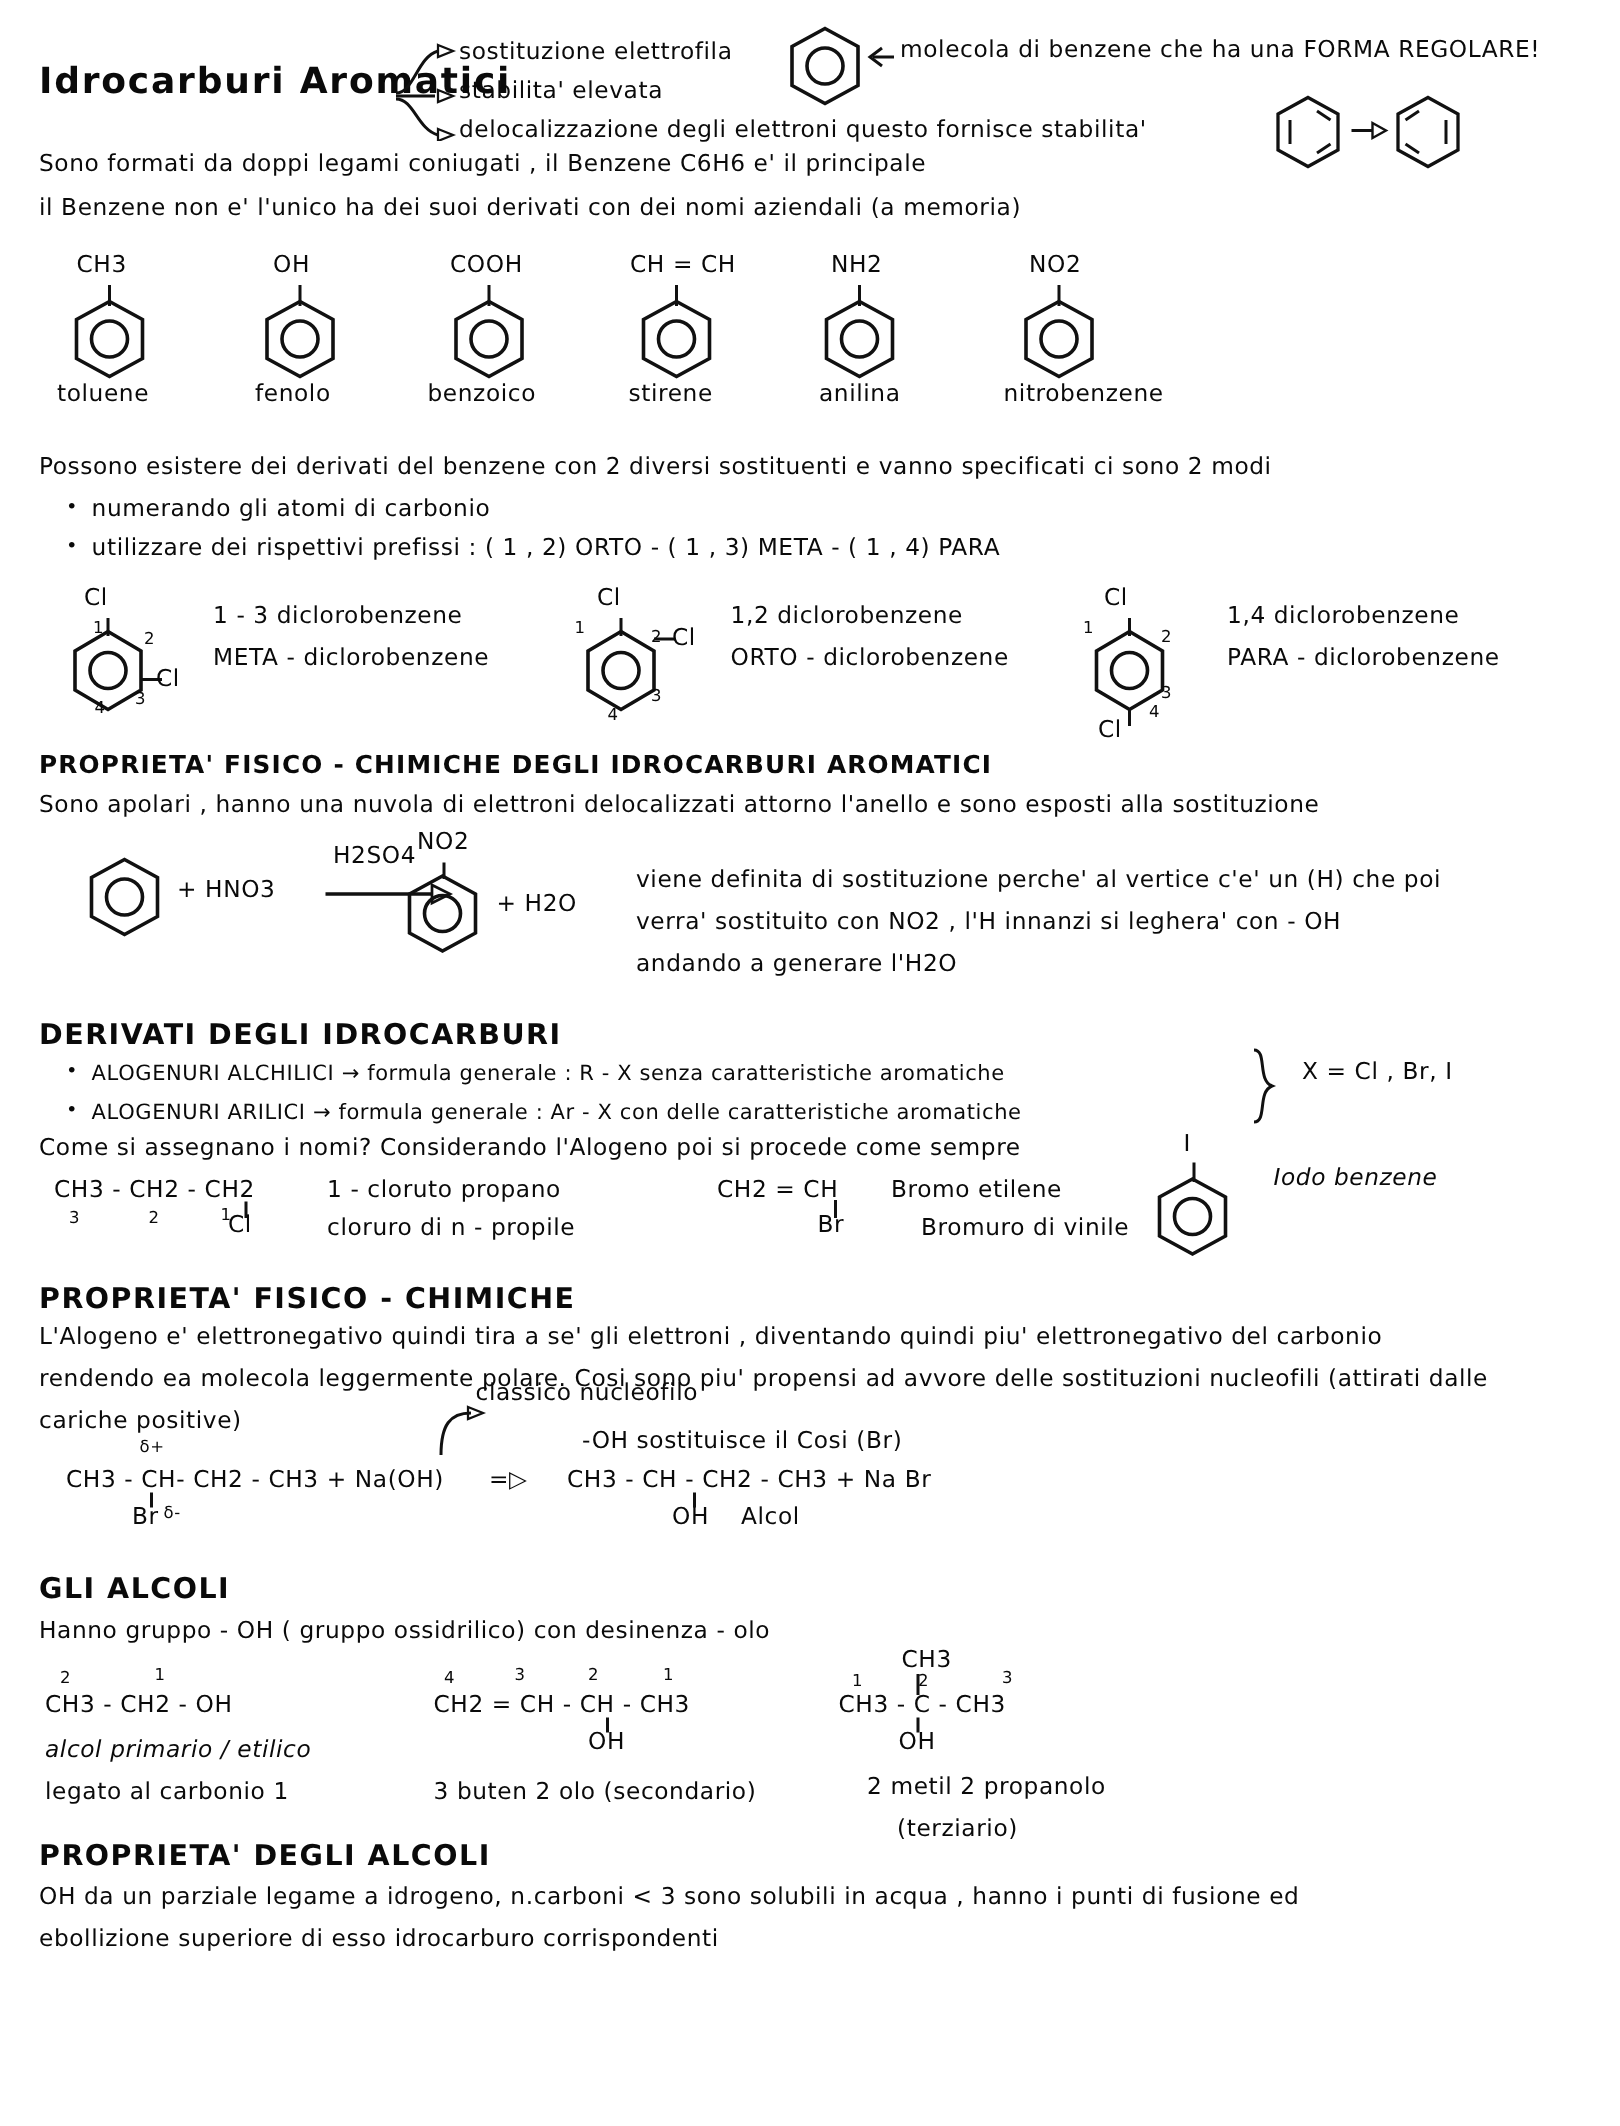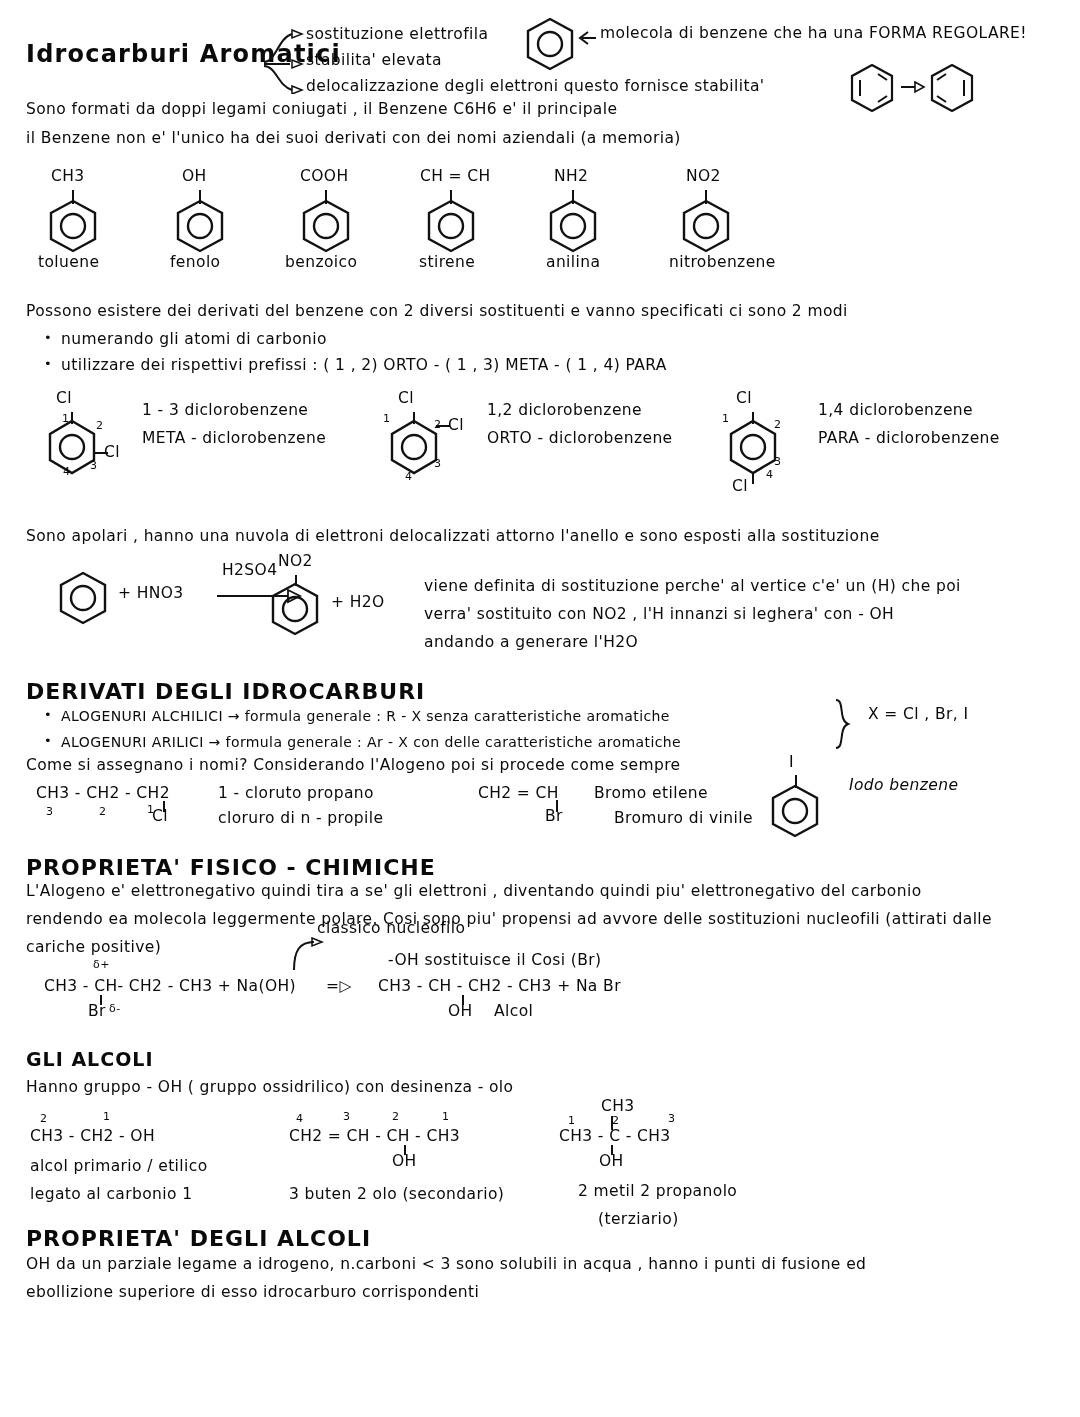--- a/index.html
+++ b/index.html
@@ -10,21 +10,21 @@
     position:relative;
     overflow:hidden;
   }
   .page{position:relative;width:1080px;height:1417px;}
   .abs{position:absolute;}
   .hand{font-family:"DejaVu Sans", sans-serif;letter-spacing:0.4px;}
   .t{font-size:15.5px;line-height:1.15;white-space:nowrap;}
   .t-xs{font-size:11px;white-space:nowrap;}
   .title-main{font-size:24px;letter-spacing:1.2px;white-space:nowrap;font-weight:bold;}
   .head-sec{font-size:16.5px;font-weight:bold;letter-spacing:0.8px;white-space:nowrap;}
-  .head-sec2{font-size:22px;font-weight:bold;letter-spacing:1px;white-space:nowrap;}
+  .head-sec2{font-size:19px;font-weight:bold;letter-spacing:1px;white-space:nowrap;}
   .bullet{font-size:15.5px;white-space:nowrap;}
   .bullet:before{content:"\2022";margin-right:9px;font-size:13px;vertical-align:2px;}
   
   .ring{position:absolute;}
   .ring svg{display:block;}
   .bondv{position:absolute;background:#111;width:2px;}
   .bondh{position:absolute;background:#111;height:2px;}
 </style>
 </head>
 <body>
@@ -190,20 +190,21 @@
   </div>
   <div class="abs hand t-xs" style="left:722px;top:412px;">1</div>
   <div class="abs hand t-xs" style="left:774px;top:418px;">2</div>
   <div class="abs hand t-xs" style="left:774px;top:455px;">3</div>
   <div class="abs hand t-xs" style="left:766px;top:468px;">4</div>
   <div class="bondv" style="left:752px;top:472px;height:12px;"></div>
   <div class="abs hand t" style="left:732px;top:478px;">Cl</div>
   <div class="abs hand t" style="left:818px;top:402px;">1,4  diclorobenzene</div>
   <div class="abs hand t" style="left:818px;top:430px;">PARA - diclorobenzene</div>
 
+  <div class="abs hand head-sec" style="left:26px;top:500px;">PROPRIETA' FISICO - CHIMICHE  DEGLI IDROCARBURI AROMATICI</div>
   <div class="abs hand t" style="left:26px;top:528px;">Sono apolari , hanno una nuvola di elettroni delocalizzati attorno l'anello e sono esposti alla sostituzione</div>
 
   <div class="ring" style="left:57px;top:570px;">
     <svg width="52" height="56" viewBox="0 0 52 56">
         <polygon points="26,3 48,15 48,41 26,53 4,41 4,15" stroke="#111" stroke-width="2.4" fill="none"></polygon>
         <circle cx="26" cy="28" r="12" stroke="#111" stroke-width="2.4" fill="none"></circle>
       </svg>
   </div>
   <div class="abs hand t" style="left:118px;top:585px;">+ HNO3</div>
   <div class="abs hand t" style="left:222px;top:562px;">H2SO4</div>
@@ -283,21 +284,21 @@
   <div class="bondv" style="left:462px;top:995px;height:10px;"></div>
   <div class="abs hand t" style="left:448px;top:1003px;">OH</div>
   <div class="abs hand t" style="left:494px;top:1003px;">Alcol</div>
 
   <div class="abs hand head-sec2" style="left:26px;top:1048px;font-size:19px;">GLI  ALCOLI</div>
   <div class="abs hand t" style="left:26px;top:1079px;">Hanno gruppo - OH ( gruppo ossidrilico) con desinenza - olo</div>
 
   <div class="abs hand t-xs" style="left:40px;top:1112px;">2</div>
   <div class="abs hand t-xs" style="left:103px;top:1110px;">1</div>
   <div class="abs hand t" style="left:30px;top:1128px;">CH3 - CH2 - OH</div>
-  <div class="abs hand t" style="left:30px;top:1158px;">alcol primario / etilico</div>
+  <div class="abs hand t" style="left:30px;top:1158px;font-style:italic;">alcol primario / etilico</div>
   <div class="abs hand t" style="left:30px;top:1186px;">legato al carbonio 1</div>
 
   <div class="abs hand t-xs" style="left:296px;top:1112px;">4</div>
   <div class="abs hand t-xs" style="left:343px;top:1110px;">3</div>
   <div class="abs hand t-xs" style="left:392px;top:1110px;">2</div>
   <div class="abs hand t-xs" style="left:442px;top:1110px;">1</div>
   <div class="abs hand t" style="left:289px;top:1128px;">CH2 = CH - CH - CH3</div>
   <div class="bondv" style="left:404px;top:1145px;height:10px;"></div>
   <div class="abs hand t" style="left:392px;top:1153px;">OH</div>
   <div class="abs hand t" style="left:289px;top:1186px;">3 buten 2 olo (secondario)</div>

